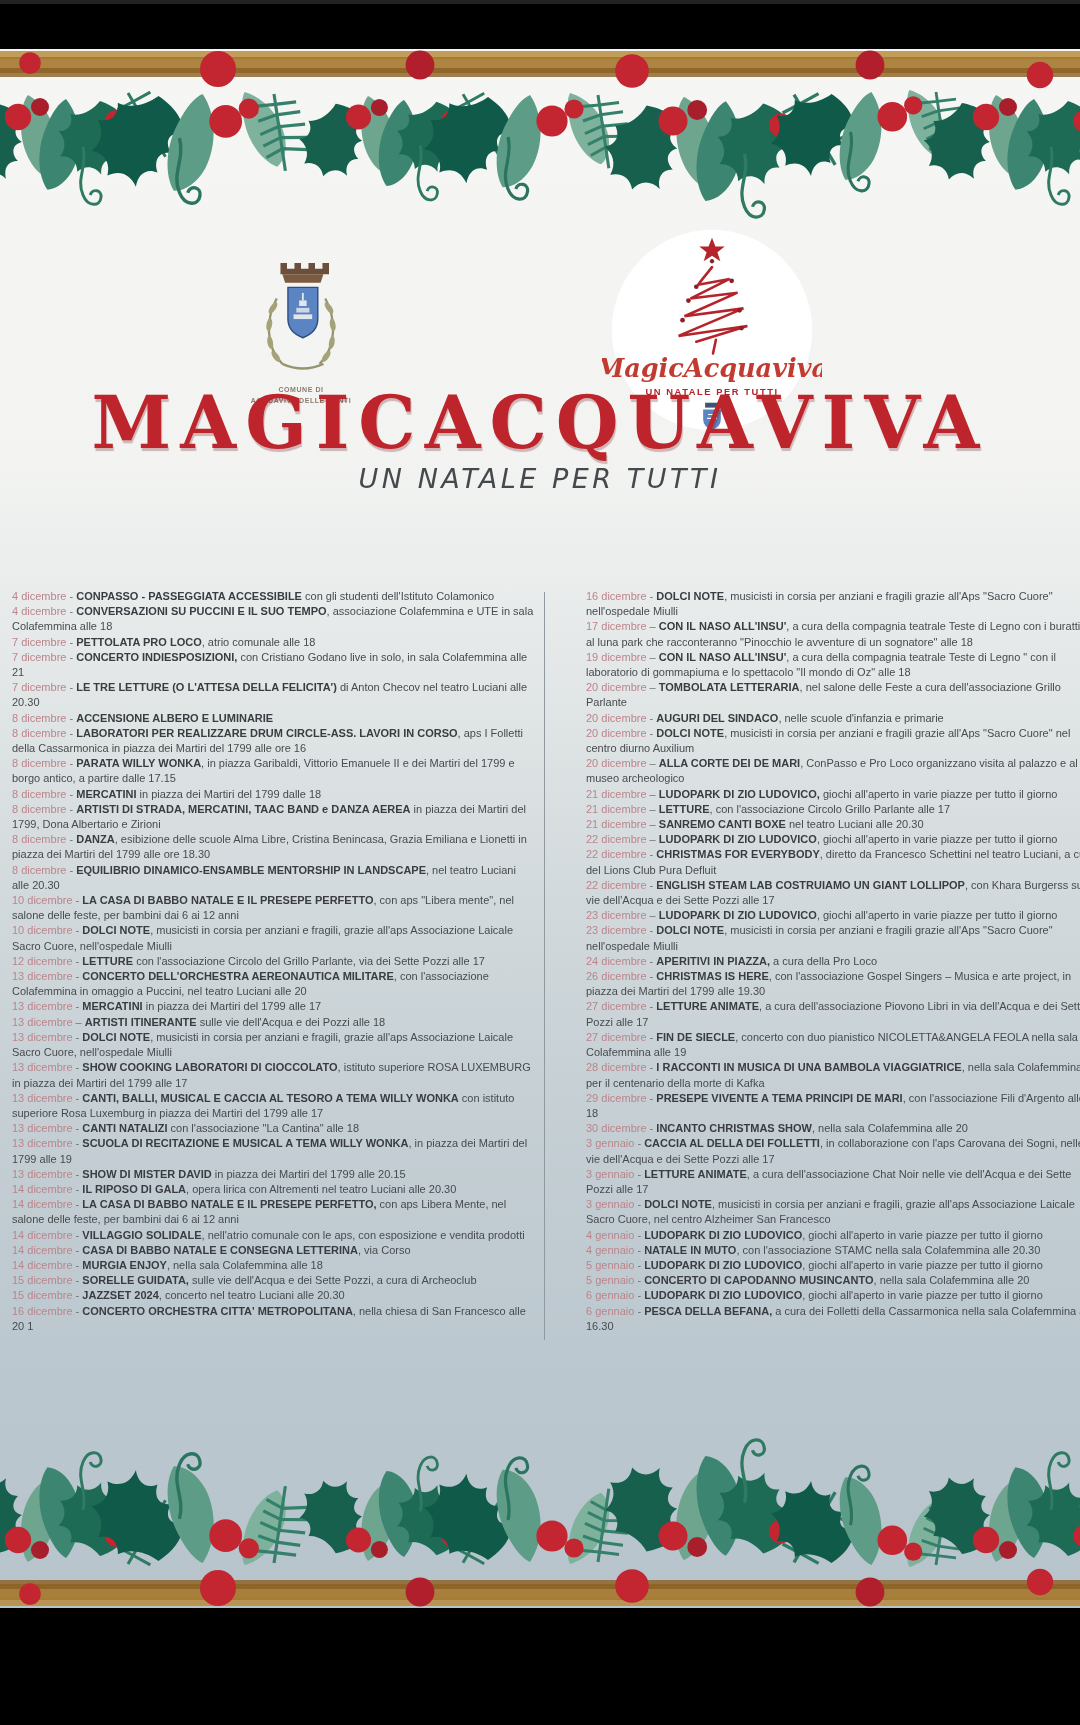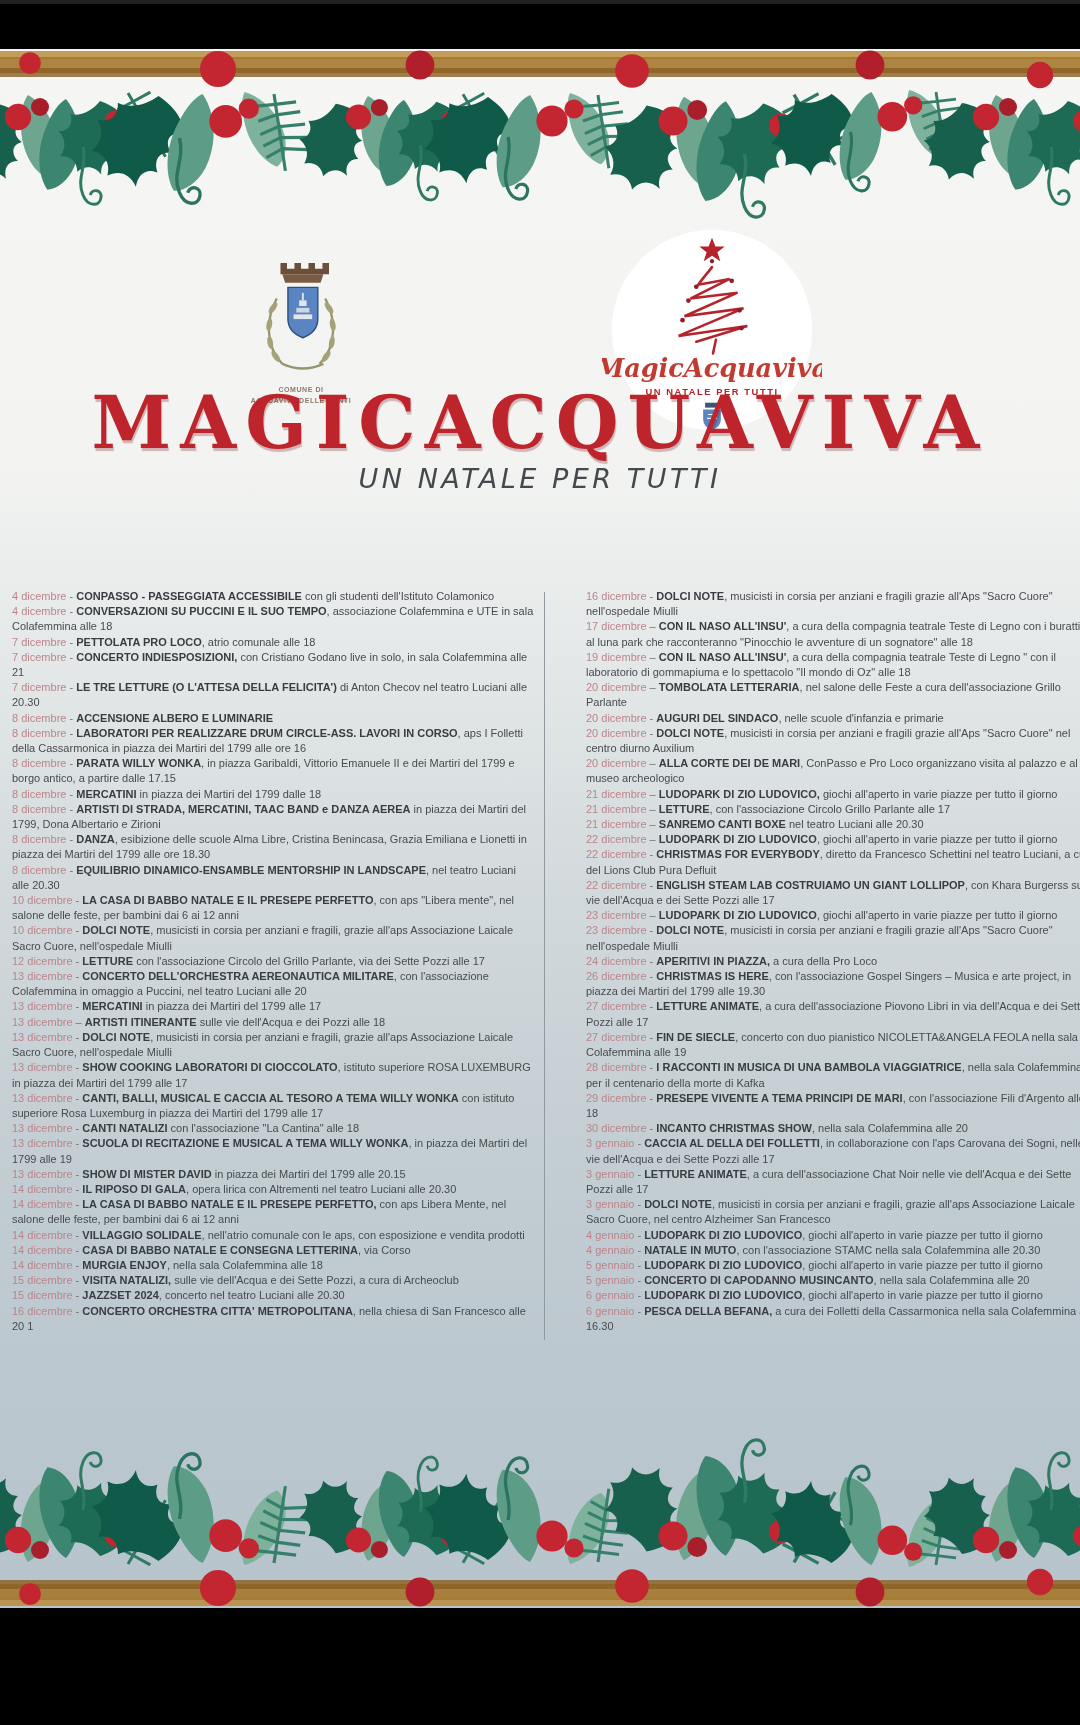--- a/index.html
+++ b/index.html
@@ -207,21 +207,21 @@
       <p class="event"><span class="ev-date">14 dicembre</span> <span class="ev-sep">-</span> <span class="ev-title">IL RIPOSO DI GALA</span><span class="ev-desc">, opera lirica con Altrementi nel teatro Luciani alle 20.30</span></p>
 
       <p class="event"><span class="ev-date">14 dicembre</span> <span class="ev-sep">-</span> <span class="ev-title">LA CASA DI BABBO NATALE E IL PRESEPE PERFETTO,</span><span class="ev-desc"> con aps Libera Mente, nel salone delle feste, per bambini dai 6 ai 12 anni</span></p>
 
       <p class="event"><span class="ev-date">14 dicembre</span> <span class="ev-sep">-</span> <span class="ev-title">VILLAGGIO SOLIDALE</span><span class="ev-desc">, nell'atrio comunale con le aps, con esposizione e vendita prodotti</span></p>
 
       <p class="event"><span class="ev-date">14 dicembre</span> <span class="ev-sep">-</span> <span class="ev-title">CASA DI BABBO NATALE E CONSEGNA LETTERINA</span><span class="ev-desc">, via Corso</span></p>
 
       <p class="event"><span class="ev-date">14 dicembre</span> <span class="ev-sep">-</span> <span class="ev-title">MURGIA ENJOY</span><span class="ev-desc">, nella sala Colafemmina alle 18</span></p>
 
-      <p class="event"><span class="ev-date">15 dicembre</span> <span class="ev-sep">-</span> <span class="ev-title">VISITA NATALIZI,</span><span class="ev-desc"> sulle vie dell'Acqua e dei Sette Pozzi, a cura di Archeoclub</span></p>
+      <p class="event"><span class="ev-date">15 dicembre</span> <span class="ev-sep">-</span> <span class="ev-title">SORELLE GUIDATA,</span><span class="ev-desc"> sulle vie dell'Acqua e dei Sette Pozzi, a cura di Archeoclub</span></p>
 
       <p class="event"><span class="ev-date">15 dicembre</span> <span class="ev-sep">-</span> <span class="ev-title">JAZZSET 2024</span><span class="ev-desc">, concerto nel teatro Luciani alle 20.30</span></p>
 
       <p class="event"><span class="ev-date">16 dicembre</span> <span class="ev-sep">-</span> <span class="ev-title">CONCERTO ORCHESTRA CITTA' METROPOLITANA</span><span class="ev-desc">, nella chiesa di San Francesco alle 20 1</span></p>
     </div>
 
   <div class="divider"></div>
 
   <div class="col right">
 

